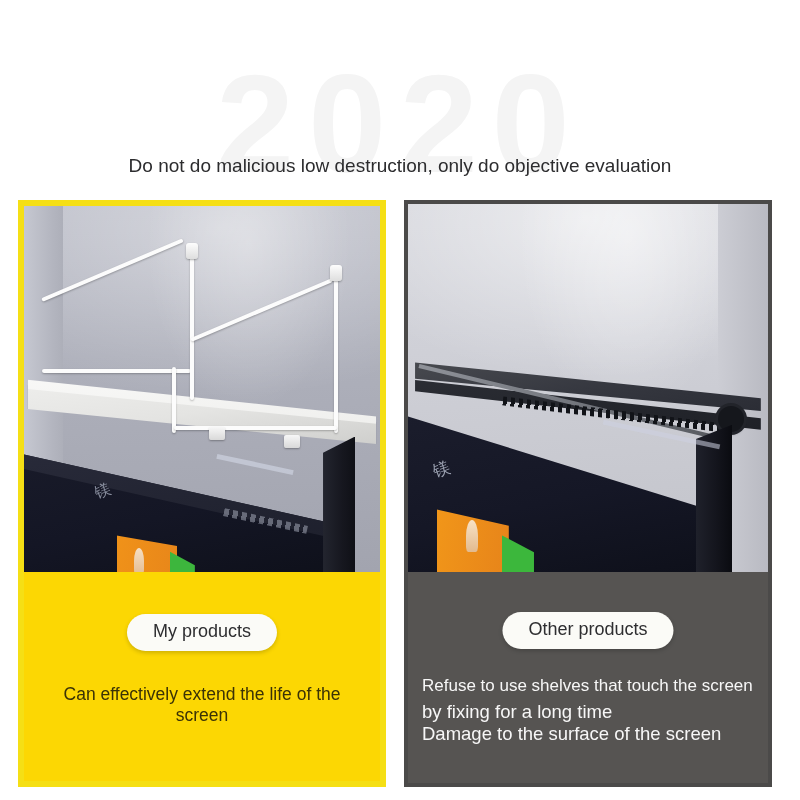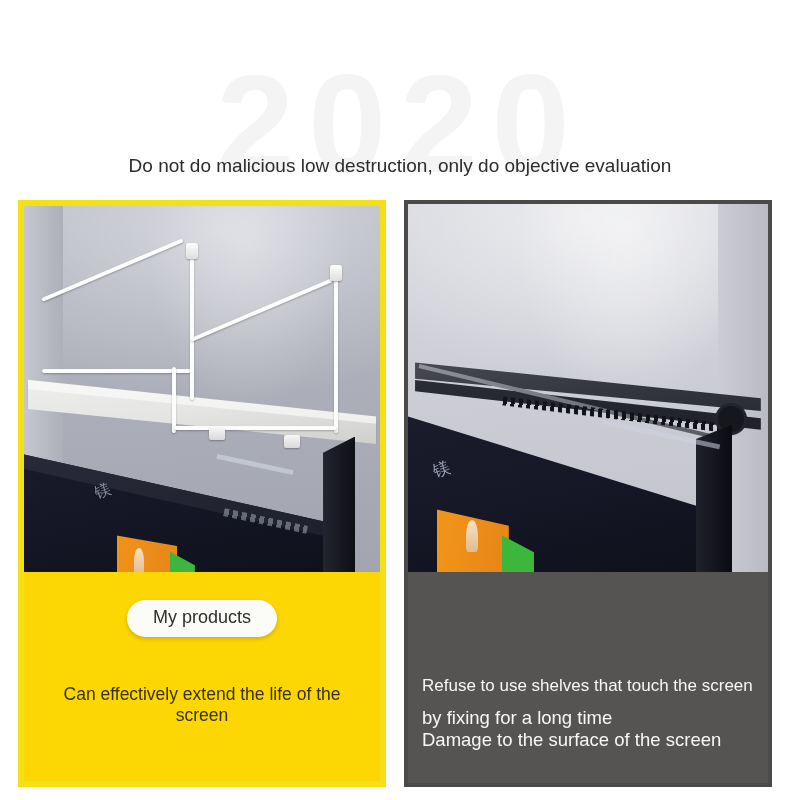--- a/index.html
+++ b/index.html
@@ -392,21 +392,21 @@
     transform: translateX(-50%);
     background: #fbfbf7;
     border-radius: 22px;
     padding: 8px 26px 9px;
     font-size: 18px;
     color: #2e2e30;
     white-space: nowrap;
     box-shadow: 0 2px 4px rgba(0,0,0,.18);
     line-height: 1.1;
   }
-  .panel-left .pill { top: 28px; }
+  .panel-left .pill { top: 42px; }
   .panel-right .pill { top: 40px; }
 
   .cap-lines {
     position: absolute;
     left: 0;
     width: 100%;
     box-sizing: border-box;
   }
   .panel-left .cap-lines {
     top: 112px;
@@ -423,21 +423,21 @@
     line-height: 1.22;
   }
   .panel-left .cap-line {
     color: #3a3206;
     margin-bottom: 22px;
   }
   .panel-left .cap-line:last-child { margin-bottom: 0; }
   .panel-right .cap-line {
     color: #f7f7f7;
   }
-  .panel-right .cap-line.r1 { margin-bottom: 10px; font-size: 17px; }
+  .panel-right .cap-line.r1 { margin-bottom: 4px; font-size: 17px; }
   .panel-right .cap-line.r2 { font-size: 18.5px; }
   .panel-right .cap-line.r3 { font-size: 18.5px; }
 
   
   .vs-badge {
     position: absolute;
     left: 355px;
     top: 344px;
     width: 92px; height: 92px;
     border-radius: 50%;
@@ -524,20 +524,21 @@
       <div class="tv-r"></div>
       <div class="tv-r-side"></div>
       <div class="tv-r-rim"></div>
       <div class="tv-r-cjk">镁</div>
       <div class="tv-r-patch"></div>
       <div class="tv-r-figure"></div>
       <div class="tv-r-patch2"></div>
     </div>
 
     <div class="caption">
+      <div class="pill">Other products</div>
       <div class="cap-lines">
         <div class="cap-line r1">Refuse to use shelves that touch the screen</div>
         <div class="cap-line r3">by fixing for a long time</div>
         <div class="cap-line r2">Damage to the surface of the screen</div>
       </div>
     </div>
   </div>
 
 
 </div>

